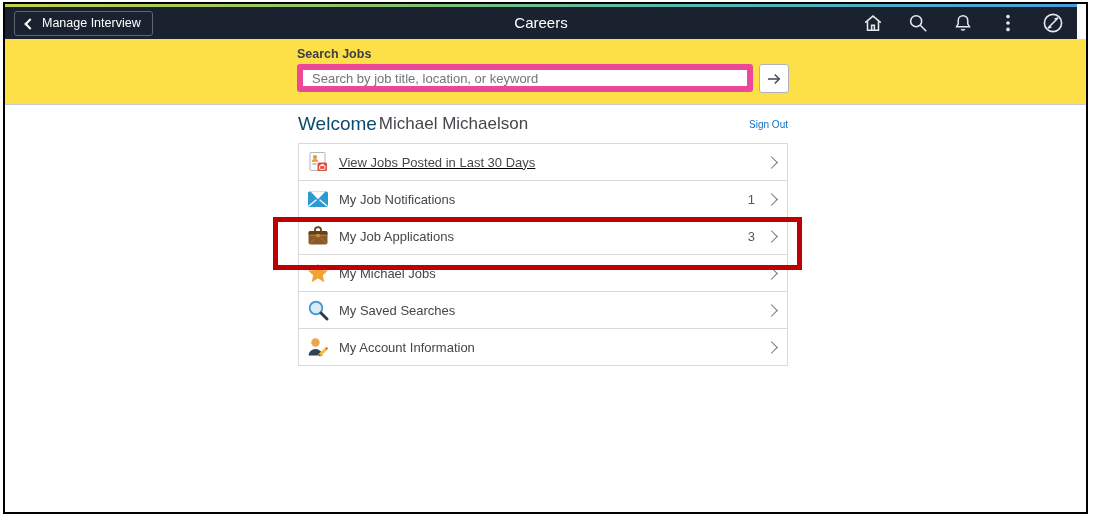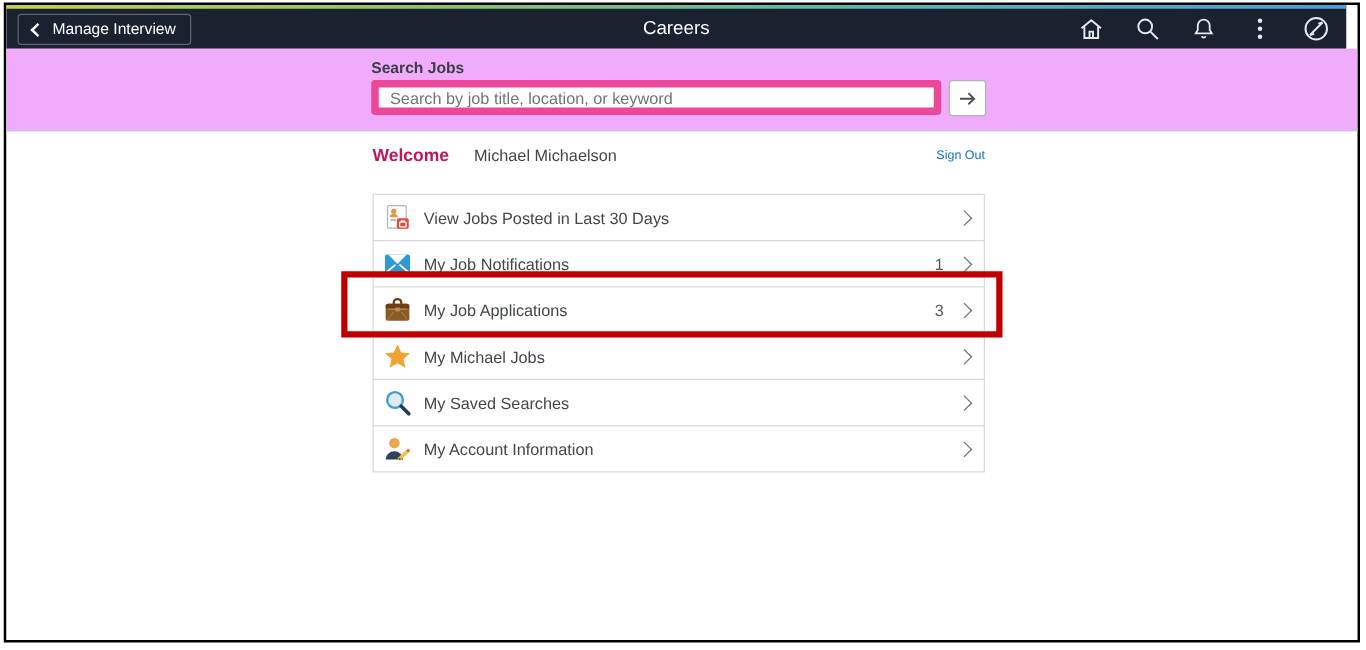--- a/index.html
+++ b/index.html
@@ -35,51 +35,51 @@
     line-height:37px;color:#ffffff;font-size:15px;
   }
   .hdr-icons{
     position:absolute;right:12px;top:3px;height:32px;display:flex;align-items:center;gap:21px;
   }
   .icon-btn{width:24px;height:24px;display:flex;align-items:center;justify-content:center;cursor:pointer;background:none;border:none;padding:0;}
   .icon-btn svg{display:block;}
   
   .search-band{
     position:absolute;top:35px;left:0;width:100%;height:66px;
-    background:#f0abfc;border-bottom:1px solid #c3cad4;box-sizing:border-box;
+    background:#fde047;border-bottom:1px solid #c3cad4;box-sizing:border-box;
   }
   .search-label{
     position:absolute;left:292px;top:8px;font-size:12.5px;font-weight:bold;color:#3b3f44;
   }
   .search-input{
     position:absolute;left:292px;top:25px;width:456px;height:28px;box-sizing:border-box;
     border:6px solid #ec4899;border-radius:3px;padding:0 9px;font-size:13px;color:#3b3f44;
     font-family:"Liberation Sans", sans-serif;background:#fff;
   }
   .search-input::placeholder{color:#70757a;opacity:1;}
   .go-btn{
     position:absolute;left:754px;top:25px;width:30px;height:29px;box-sizing:border-box;
     border:1px solid #aeb4bb;border-radius:3px;background:#fff;cursor:pointer;
     display:flex;align-items:center;justify-content:center;padding:0;
   }
   
   .welcome-row{
     position:absolute;left:293px;top:110px;width:490px;height:20px;
     display:flex;align-items:center;
   }
-  .welcome-strong{font-size:14px;font-weight:bold;color:#be185d;}
-  .welcome-name{font-size:13px;color:#43474b;margin-left:20px;}
+  .welcome-strong{font-size:19px;font-weight:normal;color:#0c4a6e;}
+  .welcome-name{font-size:17px;color:#43474b;margin-left:2px;}
   .signout{margin-left:auto;font-size:10px;color:#1272c4;text-decoration:none;cursor:pointer;}
   
   .menu-list{position:absolute;left:293px;top:139px;width:490px;}
   .menu-row{
     display:flex;align-items:center;height:38px;box-sizing:border-box;background:#fff;
     border:1px solid #d9d9d9;margin-top:-1px;padding:0 11px 0 7px;cursor:pointer;
   }
-  .menu-row:first-child{margin-top:12px;}
+  .menu-row:first-child{margin-top:0;text-decoration:underline;}
   .row-icon{width:24px;height:24px;flex:0 0 24px;}
   .row-icon svg{display:block;}
   .row-label{flex:1;margin-left:9px;font-size:13px;color:#43474b;}
   .row-count{margin-right:12px;font-size:13px;color:#54585b;}
   .chev-right{
     width:8px;height:8px;border-top:1.5px solid #6e7378;border-right:1.5px solid #6e7378;
     transform:rotate(45deg);flex:0 0 auto;
   }
   
   .red-box{

